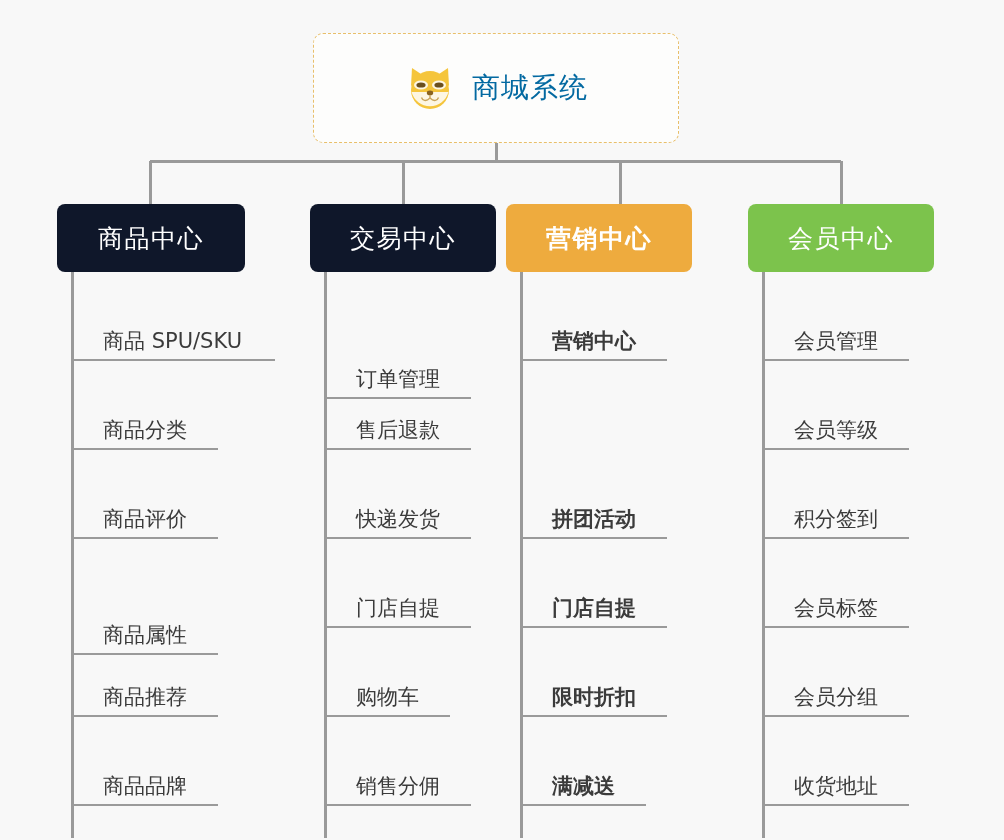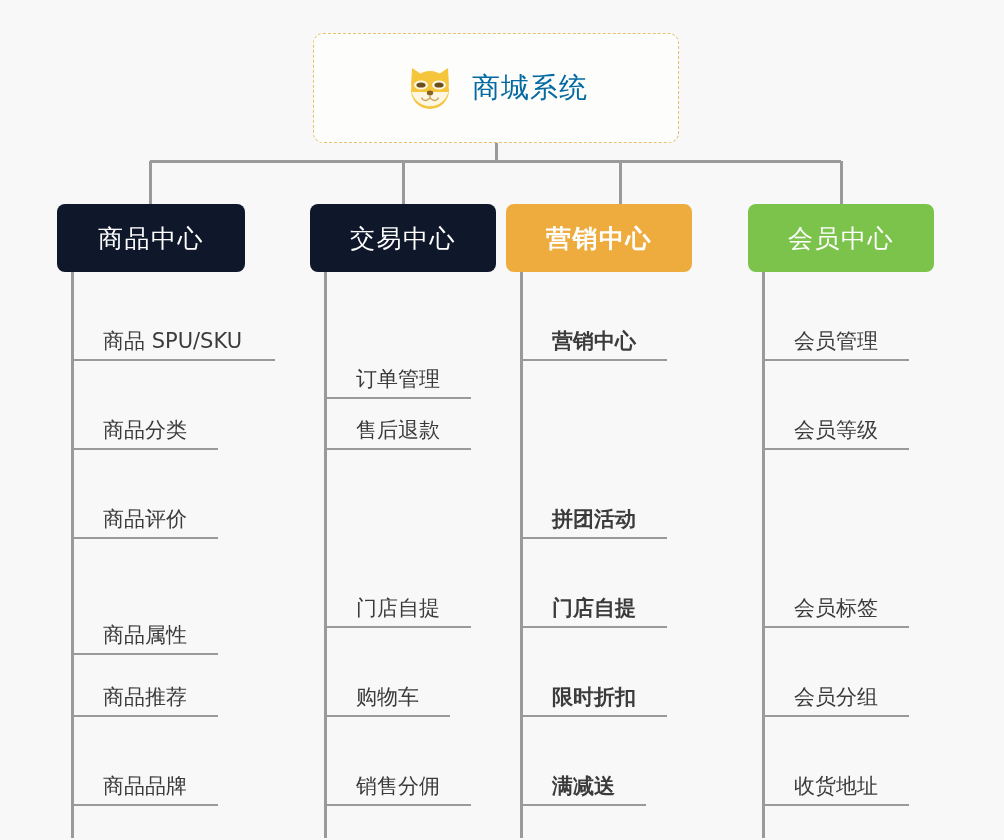--- a/index.html
+++ b/index.html
@@ -206,20 +206,24 @@
     <div class="leaf-area">
       <div class="spine" style="height:566px;"></div>
       <div class="leaf" style="top:0px;width:147px;margin-top:38px;">
         <span class="leaf-label">订单管理</span>
         <span class="leaf-underline" style="width:147px;"></span>
       </div>
       <div class="leaf" style="top:89px;width:147px;">
         <span class="leaf-label">售后退款</span>
         <span class="leaf-underline" style="width:147px;"></span>
       </div>
+      <div class="leaf" style="top:178px;width:147px;">
+        <span class="leaf-label">快递发货</span>
+        <span class="leaf-underline" style="width:147px;"></span>
+      </div>
       <div class="leaf" style="top:267px;width:147px;">
         <span class="leaf-label">门店自提</span>
         <span class="leaf-underline" style="width:147px;"></span>
       </div>
       <div class="leaf" style="top:356px;width:126px;">
         <span class="leaf-label">购物车</span>
         <span class="leaf-underline" style="width:126px;"></span>
       </div>
       <div class="leaf" style="top:445px;width:147px;">
         <span class="leaf-label">销售分佣</span>
@@ -264,20 +268,24 @@
     <div class="leaf-area">
       <div class="spine" style="height:566px;"></div>
       <div class="leaf" style="top:0px;width:147px;">
         <span class="leaf-label">会员管理</span>
         <span class="leaf-underline" style="width:147px;"></span>
       </div>
       <div class="leaf" style="top:89px;width:147px;">
         <span class="leaf-label">会员等级</span>
         <span class="leaf-underline" style="width:147px;"></span>
       </div>
+      <div class="leaf" style="top:178px;width:147px;">
+        <span class="leaf-label">积分签到</span>
+        <span class="leaf-underline" style="width:147px;"></span>
+      </div>
       <div class="leaf" style="top:267px;width:147px;">
         <span class="leaf-label">会员标签</span>
         <span class="leaf-underline" style="width:147px;"></span>
       </div>
       <div class="leaf" style="top:356px;width:147px;">
         <span class="leaf-label">会员分组</span>
         <span class="leaf-underline" style="width:147px;"></span>
       </div>
       <div class="leaf" style="top:445px;width:147px;">
         <span class="leaf-label">收货地址</span>

